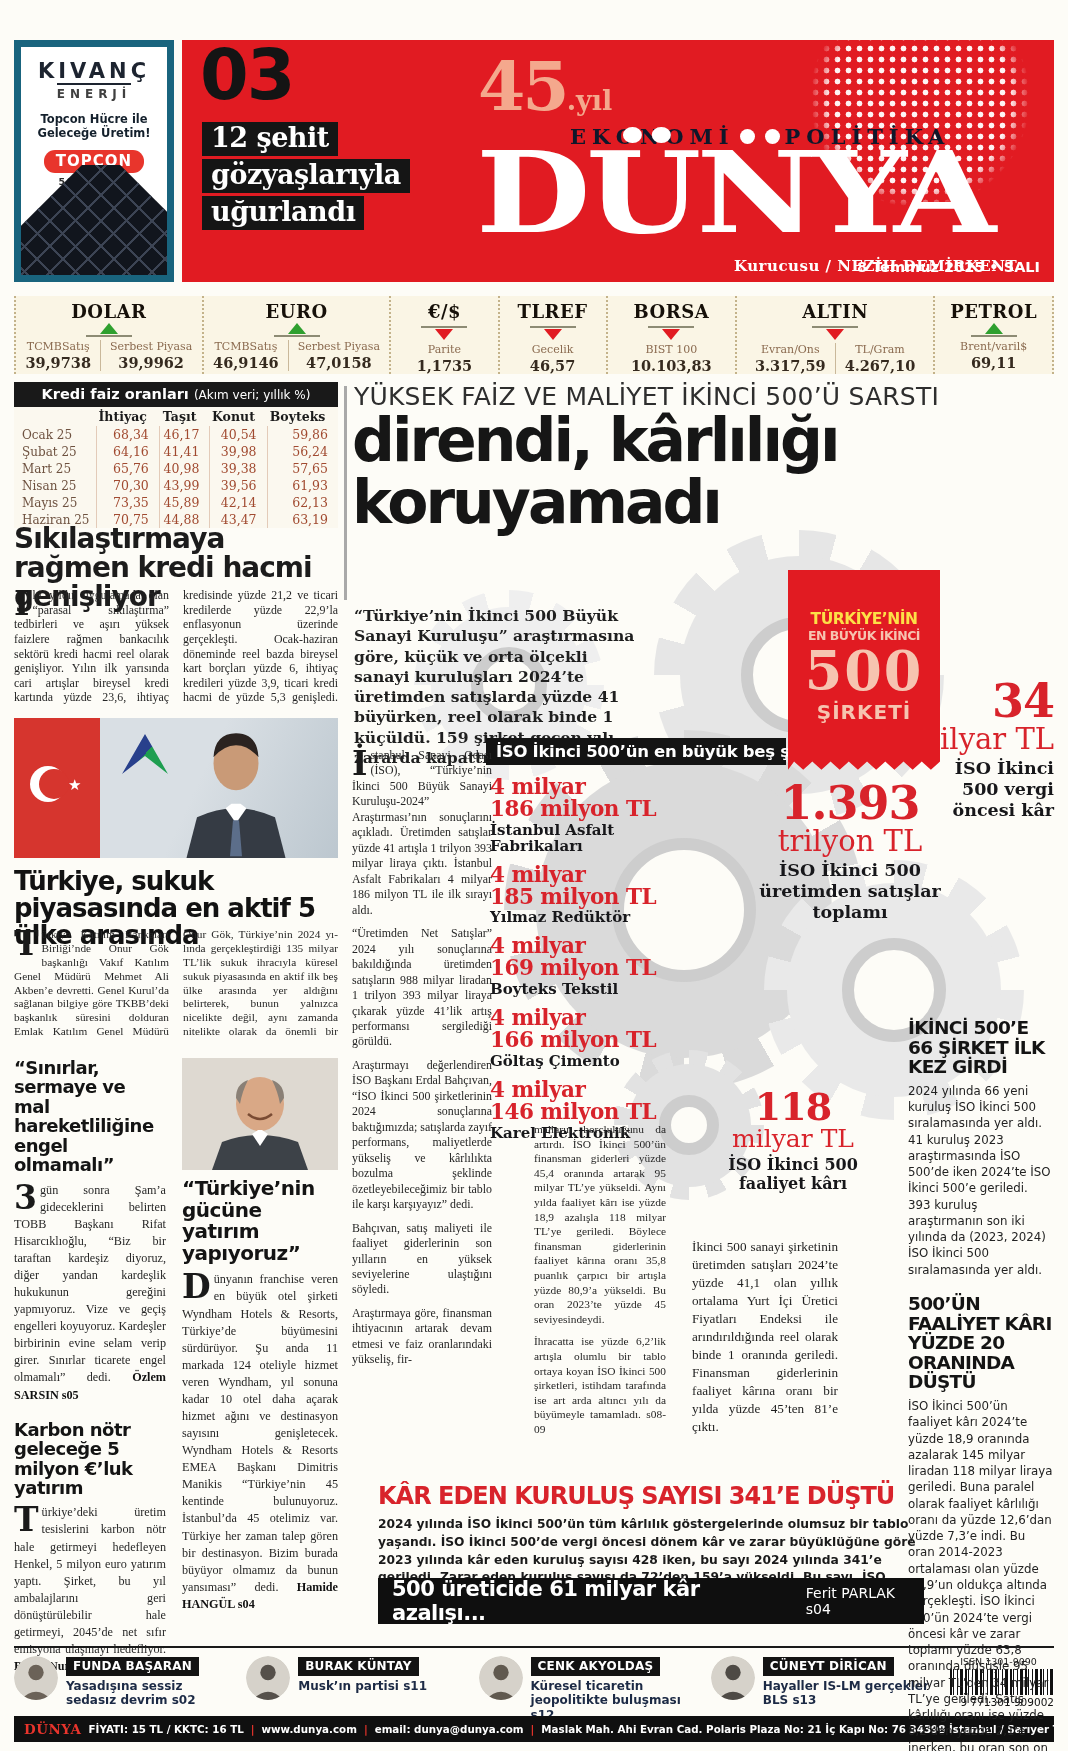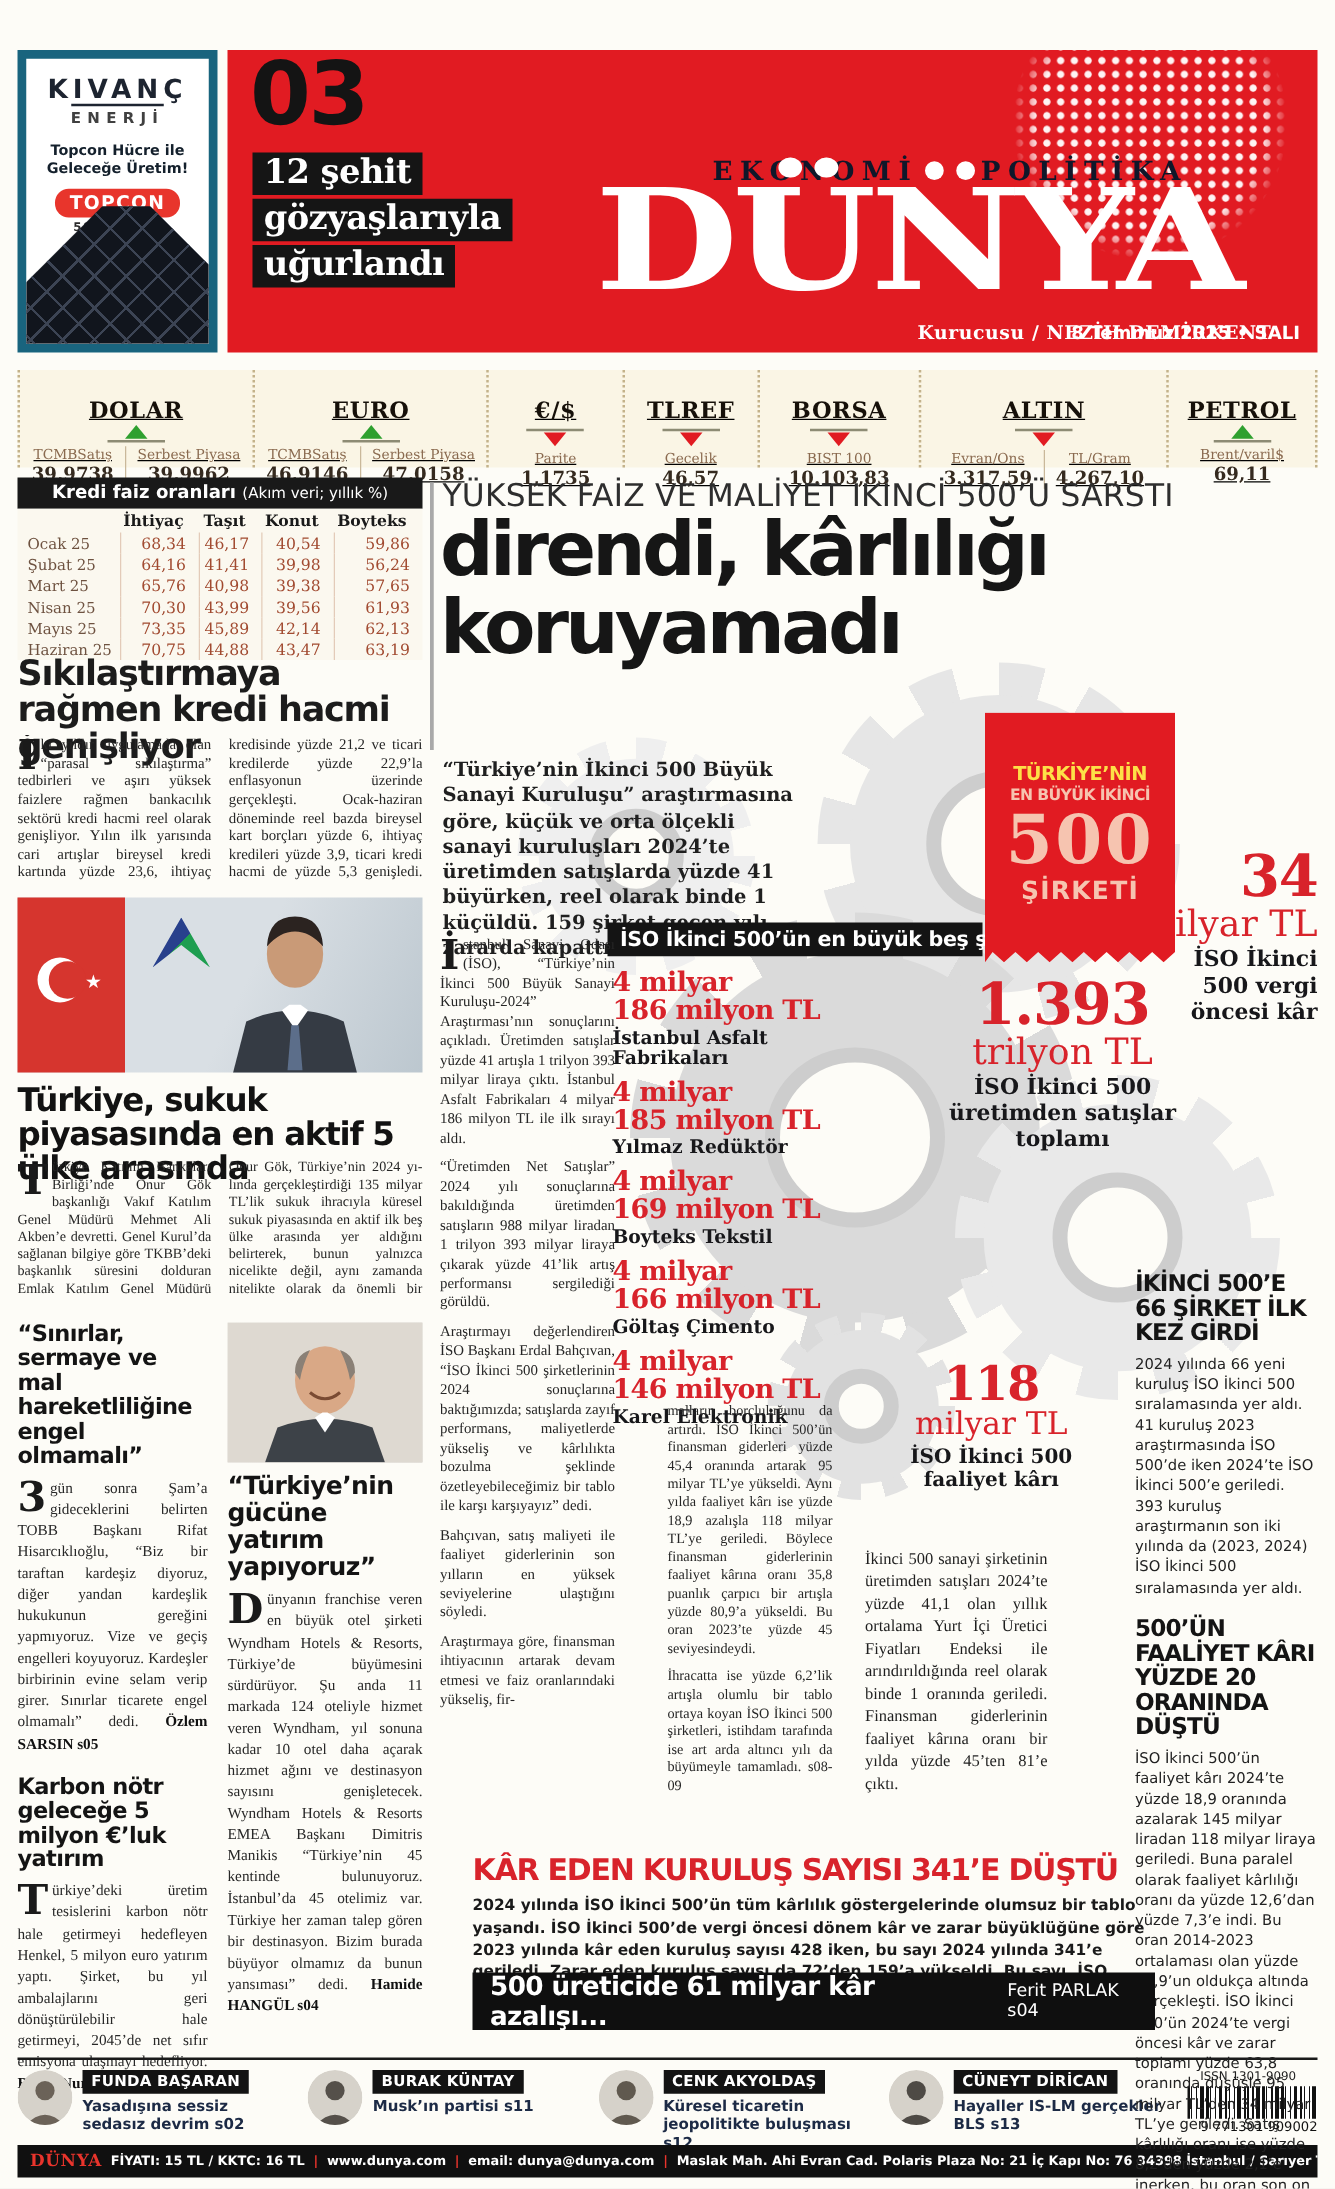--- a/index.html
+++ b/index.html
@@ -29,21 +29,21 @@
   .tagline .dot { display:inline-block; width:15px; height:15px; border-radius:50%; background:#fff; margin:0 5px; vertical-align:baseline; }
   .wordmark { position:absolute; left:294px; top:94px; font:900 112px/1.05 "DejaVu Serif", serif; color:#fff; letter-spacing:-4px; transform:scaleX(1.18); transform-origin:left top; }
   .globe { position:absolute; right:24px; top:-52px; width:220px; height:220px; border-radius:50%;
      background-image: radial-gradient(circle, rgba(255,255,255,.95) 0 2.6px, transparent 3.2px); background-size:11px 11px;
      -webkit-mask-image: radial-gradient(circle at 50% 50%, #000 58%, transparent 71%); mask-image: radial-gradient(circle at 50% 50%, #000 58%, transparent 71%); }
   .founder { position:absolute; left:552px; bottom:7px; font:700 15px "DejaVu Serif", serif; color:#fff; letter-spacing:0.5px; }
   .mdate { position:absolute; right:14px; bottom:7px; font:800 14.5px "DejaVu Sans", sans-serif; color:#fff; }
 
   
   .ticker { position:absolute; left:14px; top:296px; width:1040px; height:78px; background:#faf5e5; display:flex; border-left:2px dotted #c3b28a; border-right:2px dotted #c3b28a; }
-  .tcell { padding-top:22px;text-decoration:underline; } .tcell + .tcell { border-left:2px dotted #c3b28a; }
+  .tcell { padding-top:5px; } .tcell + .tcell { border-left:2px dotted #c3b28a; }
   .tname { text-align:center; font:800 18px "DejaVu Serif", serif; color:#161009; letter-spacing:0.5px; }
   .aw { width:46px; margin:1px auto 0; display:flex; justify-content:center; }
   .aw.up-wrap { border-bottom:2px solid #8d8b74; padding-bottom:1px; }
   .aw.down-wrap { border-top:2px solid #8d8b74; padding-top:1px; margin-top:4px; }
   .tri { width:0; height:0; border-left:9px solid transparent; border-right:9px solid transparent; }
   .tri.up { border-bottom:11px solid #2fa02f; }
   .tri.down { border-top:11px solid #e11b22; }
   .tcols { display:flex; justify-content:center; margin-top:3px; }
   .tcol { text-align:center; padding:0 9px; }
   .tcol + .tcol { border-left:1px solid #c9b89a; }
@@ -161,20 +161,21 @@
   </div>
 
   <div class="masthead">
     <div class="promo-num">03</div>
     <div class="promo-lines">
       <span class="chip">12 şehit</span>
       <span class="chip">gözyaşlarıyla</span>
       <span class="chip">uğurlandı</span>
     </div>
     <div class="globe"></div>
+    <div class="anniv"><span class="anniv-num">45</span><span class="anniv-suffix">.yıl</span></div>
     <div class="tagline">
       <span>EKONOMİ</span><span class="dot"></span><span class="dot"></span><span>POLİTİKA</span>
     </div>
     <div class="wordmark">DÜNYA</div>
     <div class="founder">Kurucusu / NEZİH DEMİRKENT</div>
     <div class="mdate">8 Temmuz 2025 • SALI</div>
   </div>
 
   <div class="ticker">
     <div class="tcell" style="flex:1.75">

